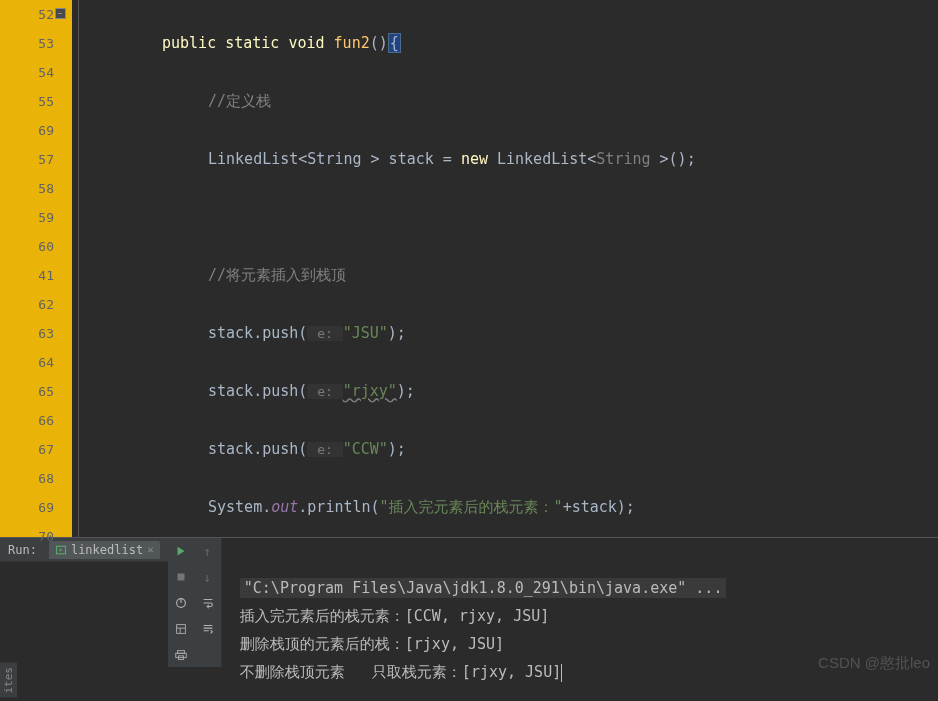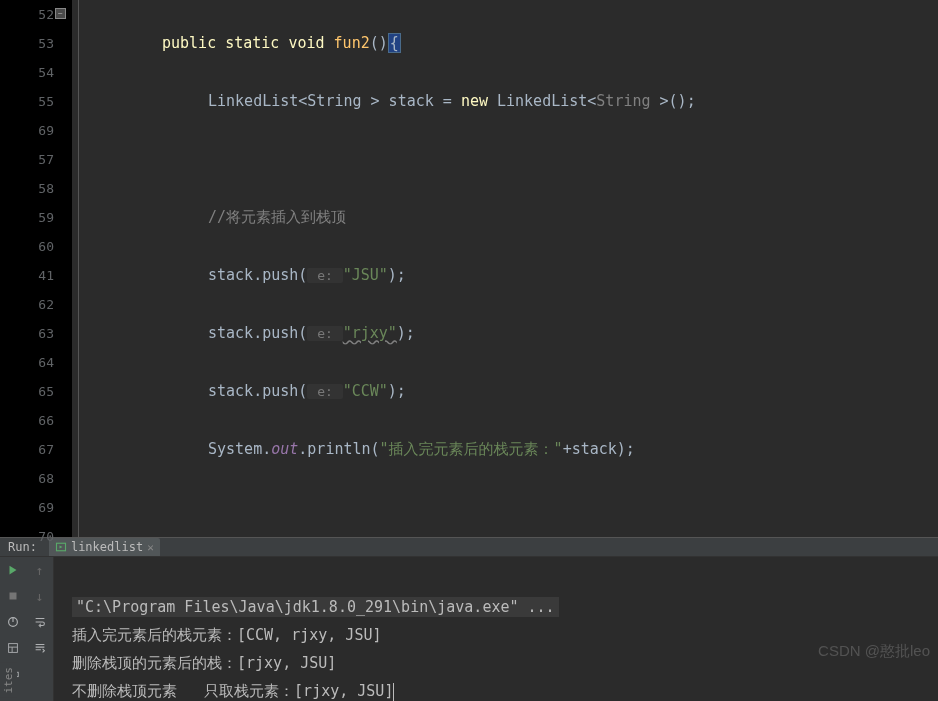--- a/index.html
+++ b/index.html
@@ -12,21 +12,21 @@
       width: 938px;
       height: 701px;
     }
     .editor-area {
       display: flex;
       height: 537px;
       background: #2b2b2b;
     }
     .gutter {
       width: 72px;
-      background: #000000;
+      background: #eab308;
       text-align: right;
       padding-right: 18px;
       color: #606366;
       user-select: none;
       line-height: 29px;
       font-size: 13px;
       position: relative;
     }
     .gutter-line {
       height: 29px;
@@ -78,21 +78,21 @@
     .cursor-box { background: #214283; border: 1px solid #4a6b8a; padding: 0 1px; }
     .warn { text-decoration: underline wavy #808080; }
     .indent1 { padding-left: 62px; display: inline-block; }
     .indent2 { padding-left: 108px; display: inline-block; }
     
     .run-panel {
       height: 130px;
       background: #2b2b2b;
       border-top: 1px solid #555;
       display: flex;
-      flex-direction: column;
+      flex-direction: row;
     }
     .run-header {
       height: 24px;
       background: #3c3f41;
       display: flex;
       align-items: center;
       padding: 0 8px;
       font-size: 12px;
       color: #bbb;
       border-bottom: 1px solid #323232;
@@ -133,21 +133,21 @@
       padding: 8px 18px;
       font-size: 15px;
       line-height: 28px;
       white-space: pre;
       color: #bbb;
     }
     .cmd-line { background: #3a3a3a; display: inline; padding: 1px 4px; }
     .watermark {
       position: absolute;
       right: 8px;
-      bottom: 40px;
+      bottom: 28px;
       color: rgba(200,200,200,0.25);
       font-size: 15px;
       font-family: sans-serif;
     }
     .output-cursor {
       display: inline-block;
       width: 1px;
       height: 18px;
       background: #bbb;
       vertical-align: middle;
@@ -189,20 +189,21 @@
     <div class="gutter-line">64</div>
     <div class="gutter-line">65</div>
     <div class="gutter-line">66</div>
     <div class="gutter-line">67</div>
     <div class="gutter-line">68</div>
     <div class="gutter-line">69</div>
     <div class="gutter-line">70</div>
   </div>
   <div class="code-area">
 <div class="code-line"><span class="indent1"></span><span class="kw">public</span> <span class="kw">static</span> <span class="kw">void</span> <span class="method">fun2</span><span>()</span><span class="cursor-box">{</span></div>
+<div class="code-line"><span class="indent2"></span><span class="comment">//定义栈</span></div>
 <div class="code-line"><span class="indent2"></span><span>LinkedList</span>&lt;<span>String </span>&gt;<span> stack = </span><span class="kw">new</span><span> LinkedList&lt;</span><span class="comment">String </span><span>&gt;();</span></div>
 <div class="code-line"></div>
 <div class="code-line"><span class="indent2"></span><span class="comment">//将元素插入到栈顶</span></div>
 <div class="code-line"><span class="indent2"></span><span>stack.push(</span><span class="param-hint"> e: </span><span class="str">"JSU"</span><span>);</span></div>
 <div class="code-line"><span class="indent2"></span><span>stack.push(</span><span class="param-hint"> e: </span><span class="str warn">"rjxy"</span><span>);</span></div>
 <div class="code-line"><span class="indent2"></span><span>stack.push(</span><span class="param-hint"> e: </span><span class="str">"CCW"</span><span>);</span></div>
 <div class="code-line"><span class="indent2"></span><span>System.</span><span class="field">out</span><span>.println(</span><span class="str">"插入完元素后的栈元素："</span><span>+stack);</span></div>
 <div class="code-line"></div>
 
 

